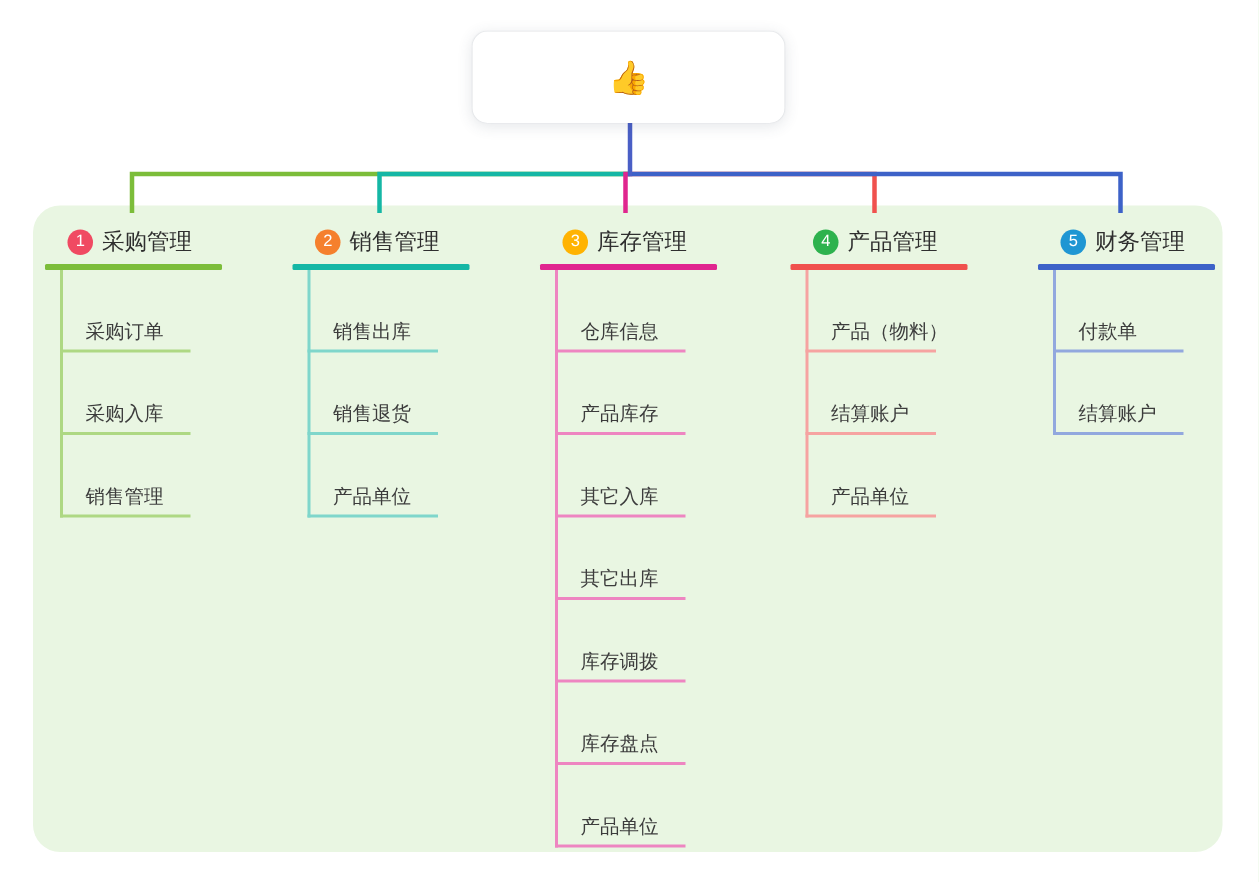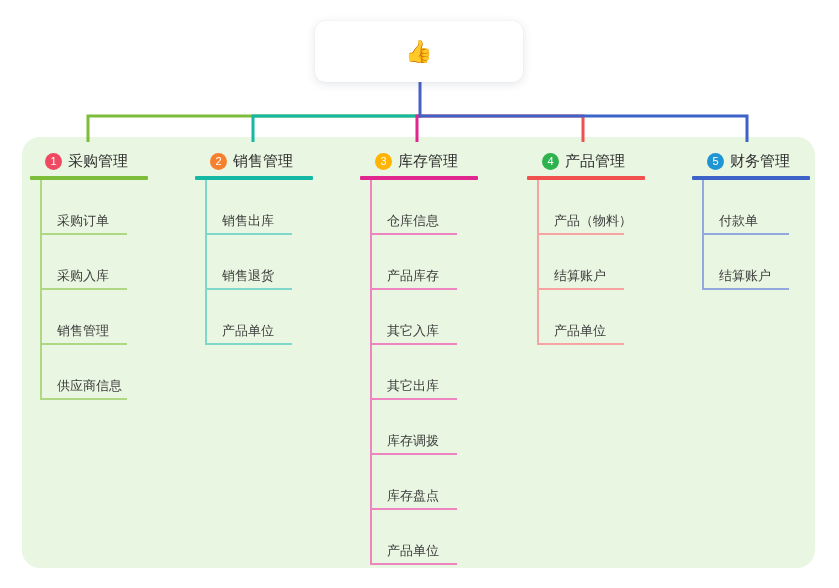--- a/index.html
+++ b/index.html
@@ -77,24 +77,20 @@
         <div class="child-row">
           <span class="child-label">采购订单</span>
           <div class="child-underline" style="background: rgb(174, 216, 131);"></div>
         </div>
         <div class="child-row">
           <span class="child-label">采购入库</span>
           <div class="child-underline" style="background: rgb(174, 216, 131);"></div>
         </div>
         <div class="child-row">
           <span class="child-label">销售管理</span>
-          <div class="child-underline" style="background: rgb(174, 216, 131);"></div>
-        </div>
-        <div class="child-row">
-          <span class="child-label">供应商信息</span>
           <div class="child-underline" style="background: rgb(174, 216, 131);"></div>
         </div>
       </div>
     </div>
     <div class="branch" style="left: 195px;">
       <div class="branch-header">
         <span class="badge" style="background: rgb(245, 128, 45);">2</span>
         <span class="branch-title">销售管理</span>
       </div>
       <div class="branch-underline" style="background: rgb(21, 183, 165);"></div>

